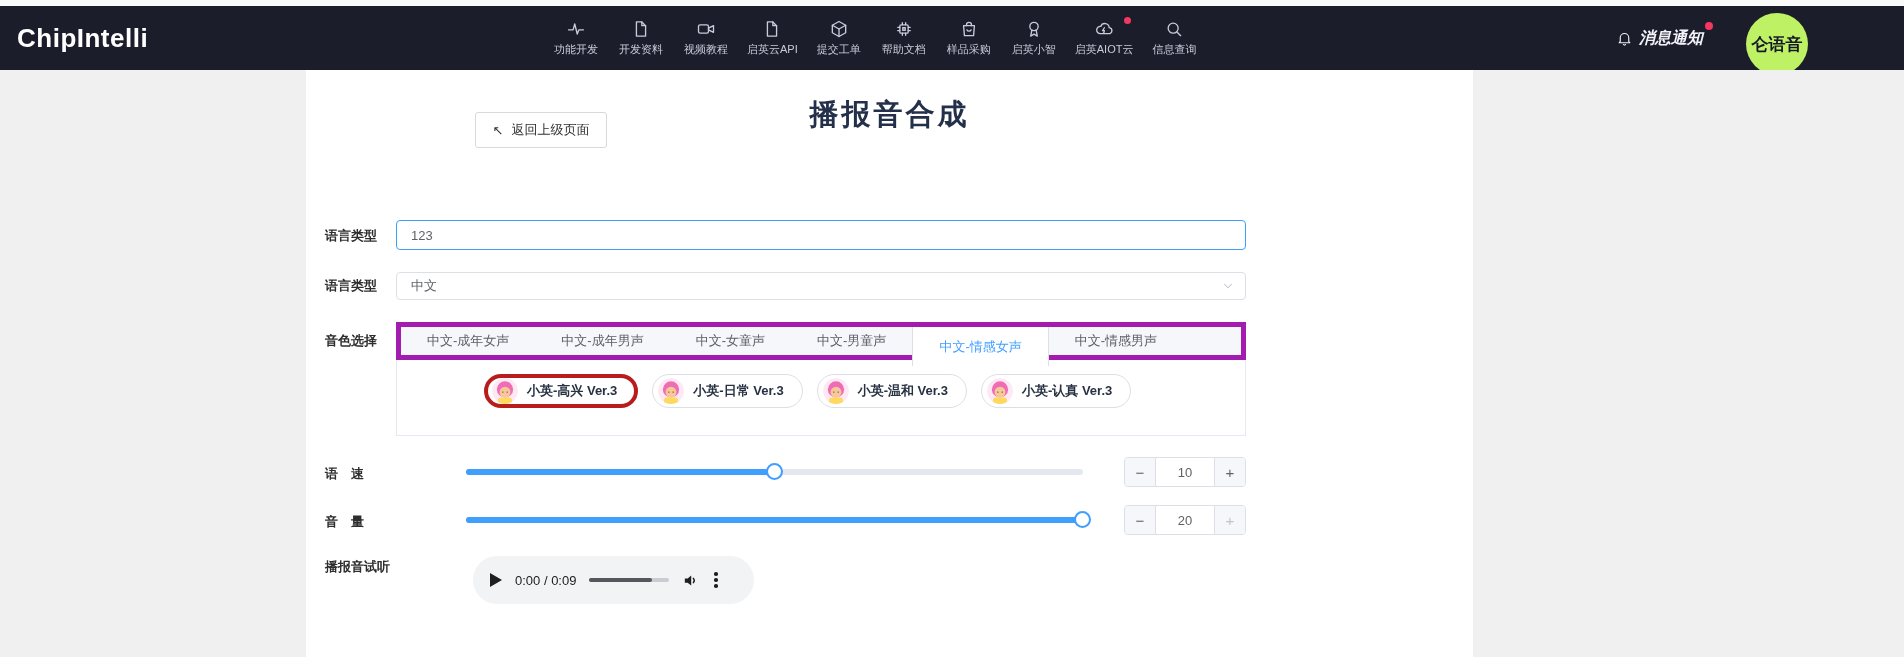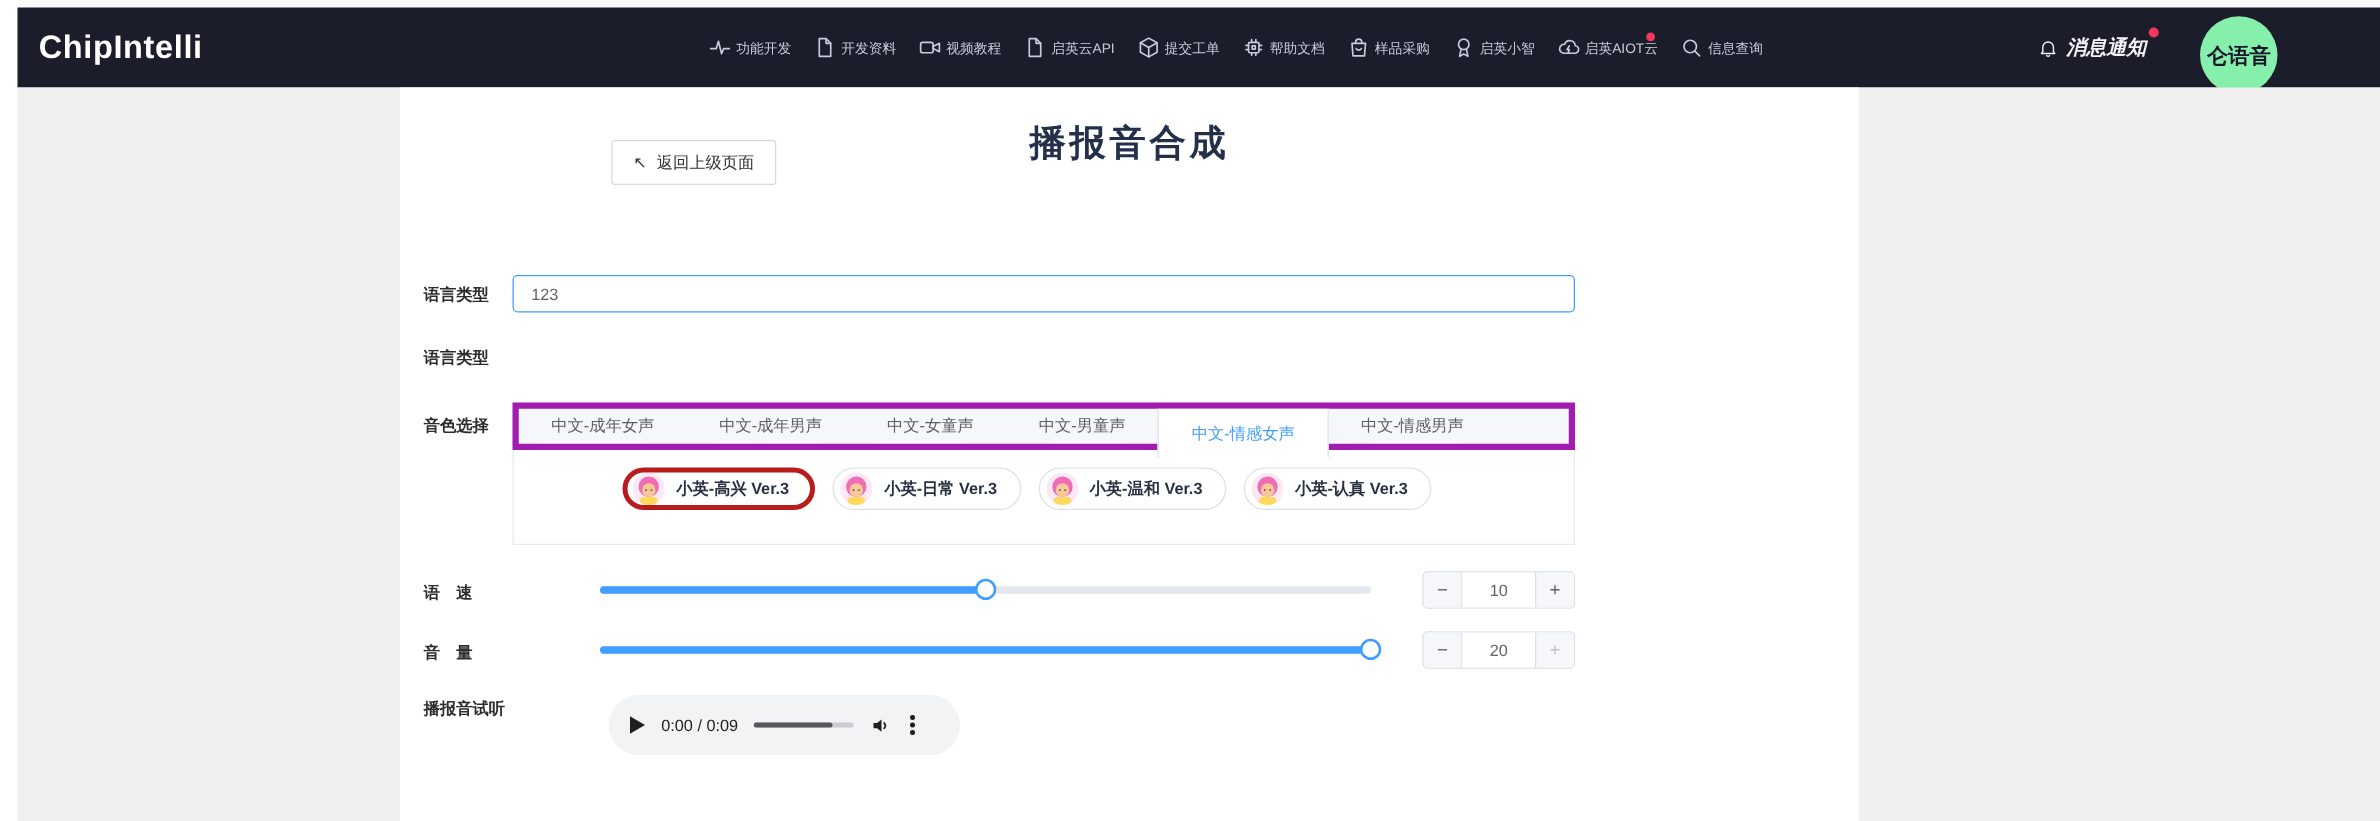--- a/index.html
+++ b/index.html
@@ -1,38 +1,38 @@
 <!DOCTYPE html>
 <html><head>
 <meta charset="utf-8">
 <style>
   * { margin:0; padding:0; box-sizing:border-box; }
   html,body { width:1904px; height:657px; overflow:hidden; background:#fff;
     font-family:"Liberation Sans","DejaVu Sans",sans-serif; }
-  .screen { position:relative; width:1859px; height:657px; background:#fff;margin-left:14px; }
+  .screen { position:relative; width:1859px; height:657px; background:#fff; }
 
   
   .topstrip { position:absolute; left:0; top:0; width:1904px; height:6px; background:#fafafa; }
   .navbar { position:absolute; left:0; top:6px; width:1904px; height:64px; background:#1b1d2b; }
   .logo { position:absolute; left:17px; top:50%; transform:translateY(-50%);
     color:#fff; font-size:26px; font-weight:800; letter-spacing:.5px; cursor:pointer; }
   .nav { position:absolute; left:552px; top:0; height:64px; display:flex; gap:17px; align-items:center; }
-  .nav-item { display:flex; align-items:center; gap:3px; min-width:48px;
+  .nav-item { display:flex; flex-direction:column; align-items:center; gap:3px; min-width:48px;
     color:#c7ccda; cursor:pointer; position:relative; }
   .nav-item svg { width:20px; height:20px; stroke:#c7ccda; fill:none; stroke-width:1.6;
     stroke-linecap:round; stroke-linejoin:round; }
   .nav-label { font-size:11px; white-space:nowrap; }
   .nav-dot { position:absolute; top:-2px; right:2px; width:7px; height:7px; border-radius:50%; background:#f5375f; }
   .notify { position:absolute; left:1616px; top:0; height:64px; display:flex; align-items:center; gap:6px;
     color:#f2f3f8; cursor:pointer; }
   .notify svg { width:17px; height:17px; stroke:#f2f3f8; fill:none; stroke-width:1.6; stroke-linecap:round; stroke-linejoin:round;}
   .notify-label { font-size:16px; font-style:italic; font-weight:600; }
   .notify-dot { position:absolute; top:16px; right:-10px; width:8px; height:8px; border-radius:50%; background:#f5375f; }
   .avatar { position:absolute; left:1746px; top:7px; width:62px; height:62px; border-radius:50%;
-    background:#86efac; display:flex; align-items:center; justify-content:center;
+    background:#bef264; display:flex; align-items:center; justify-content:center;
     font-size:17px; font-weight:800; color:#16182a; cursor:pointer; letter-spacing:0; }
 
   
   .page-bg { position:absolute; left:0; top:70px; width:1904px; height:587px; background:#f0f0f0; }
   .card { position:absolute; left:306px; top:70px; width:1167px; height:587px; background:#fff; }
 
   .back-btn { position:absolute; left:169px; top:42px; width:132px; height:36px; background:#fff;
     border:1px solid #d9d9d9; border-radius:3px; display:flex; align-items:center; justify-content:center;
     gap:8px; font-size:13px; color:#303133; cursor:pointer; }
   .back-arrow { font-size:13px; color:#303133; }
@@ -207,20 +207,26 @@
 
     <div class="flabel lbl-project">语言类型</div>
     <div class="flabel lbl-language">语言类型</div>
     <div class="flabel lbl-voice">音色选择</div>
     <div class="flabel lbl-speed">语　速</div>
     <div class="flabel lbl-volume">音　量</div>
     <div class="flabel lbl-preview">播报音试听</div>
 
     <input class="f-input" type="text" value="123" style="">
 
+    <div class="f-select">
+      <span>中文</span>
+      <svg viewBox="0 0 24 24">
+          <polyline points="6 9 12 15 18 9"></polyline>
+        </svg>
+    </div>
 
     <div class="tabs">
       <div class="tab-header">
         <div class="tab">中文-成年女声</div>
         <div class="tab">中文-成年男声</div>
         <div class="tab">中文-女童声</div>
         <div class="tab">中文-男童声</div>
         <div class="tab active">中文-情感女声</div>
         <div class="tab">中文-情感男声</div>
       </div>

